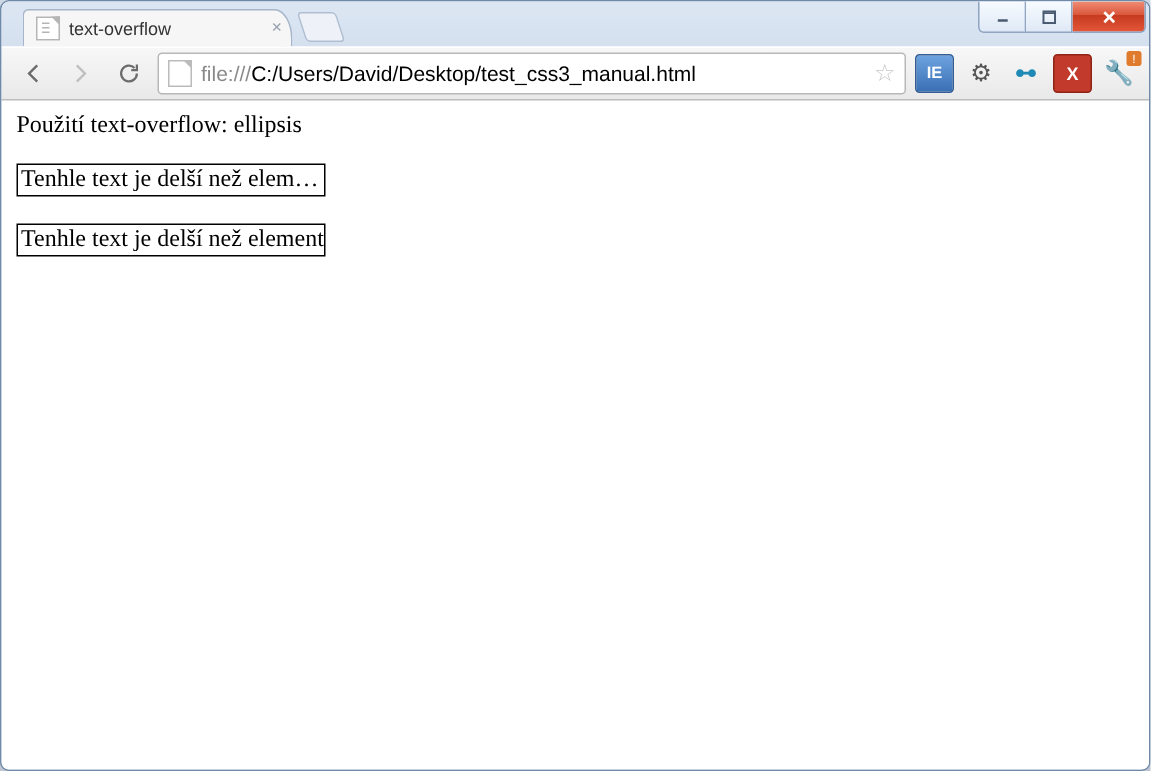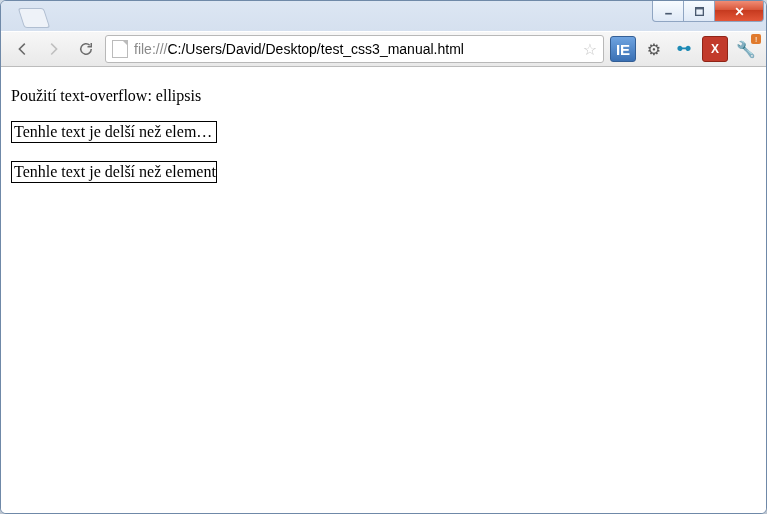--- a/index.html
+++ b/index.html
@@ -103,52 +103,57 @@
   .omnibox .page-icon::after{content:"";position:absolute;top:-1px;right:-1px;border:3px solid transparent;border-top-color:#bbb;border-right-color:#bbb;}
   .omnibox .url{flex:1;white-space:nowrap;overflow:hidden;color:#000;font-family:Arial,sans-serif;}
   .omnibox .url .scheme{color:#8a8a8a;}
   .omnibox .star{color:#c7c7c7;font-size:16px;}
   .ext{
     width:24px;height:24px;border-radius:3px;
     display:flex;align-items:center;justify-content:center;
     font-size:14px;
   }
   .ext.ie{background:linear-gradient(#6ea3e0,#3a70b4);border:1px solid #335e95;border-radius:3px;}
-  .ext.ie span{font-weight:bold;color:#fff;font-size:15px;}
+  .ext.ie span{font-weight:bold;color:#fff;font-size:11px;}
   .ext.gear{color:#555;font-size:16px;}
   .ext.snail{color:#1e8ab5;font-size:18px;font-weight:bold;}
   .ext.x{background:#c23a2b;border:1px solid #8f2417;color:#fff;font-weight:bold;font-size:12px;}
   .ext.wrench{color:#555;font-size:16px;position:relative;}
   .badge{position:absolute;top:-3px;right:-3px;width:10px;height:10px;background:#e07a2d;border-radius:2px;font-size:8px;color:#fff;display:flex;align-items:center;justify-content:center;}
   
   .viewport{
     flex:1;background:#fff;overflow:auto;
     font-family:"Times New Roman",serif;
     font-size:16px;color:#000;
-    padding:20px 10px;
+    padding:8px 10px;
   }
   .viewport p{margin:0 0 16px 0;}
   .demo-box{
     width:200px;
     border:1px solid #000;
     padding:1px 2px;
     margin:0 0 18px 0;
     white-space:nowrap;overflow:hidden;
     font-family:"Times New Roman",serif;font-size:16px;
   }
   .demo-box.ellipsis{text-overflow:ellipsis;}
   .demo-box.clip{text-overflow:clip;}
 </style>
 </head>
 <body>
 
 <div class="window">
 
   <div class="tabstrip">
     <div class="tabstrip-inner">
+      <div class="tab">
+        <span class="favicon"></span>
+        <span>text-overflow</span>
+        <span class="close-x">×</span>
+      </div>
       <div class="newtab"></div>
     </div>
   </div>
 
   <div class="titlebar" style="position:absolute;top:1px;right:1px;left:1px;background:transparent;border:none;pointer-events:none;">
     <div class="cap-group" style="pointer-events:auto;">
       <div class="cap min">
         <svg viewBox="0 0 10 10">
             <line x1="2" y1="7" x2="8" y2="7" stroke="currentColor" stroke-width="1.5"></line>
           </svg>

